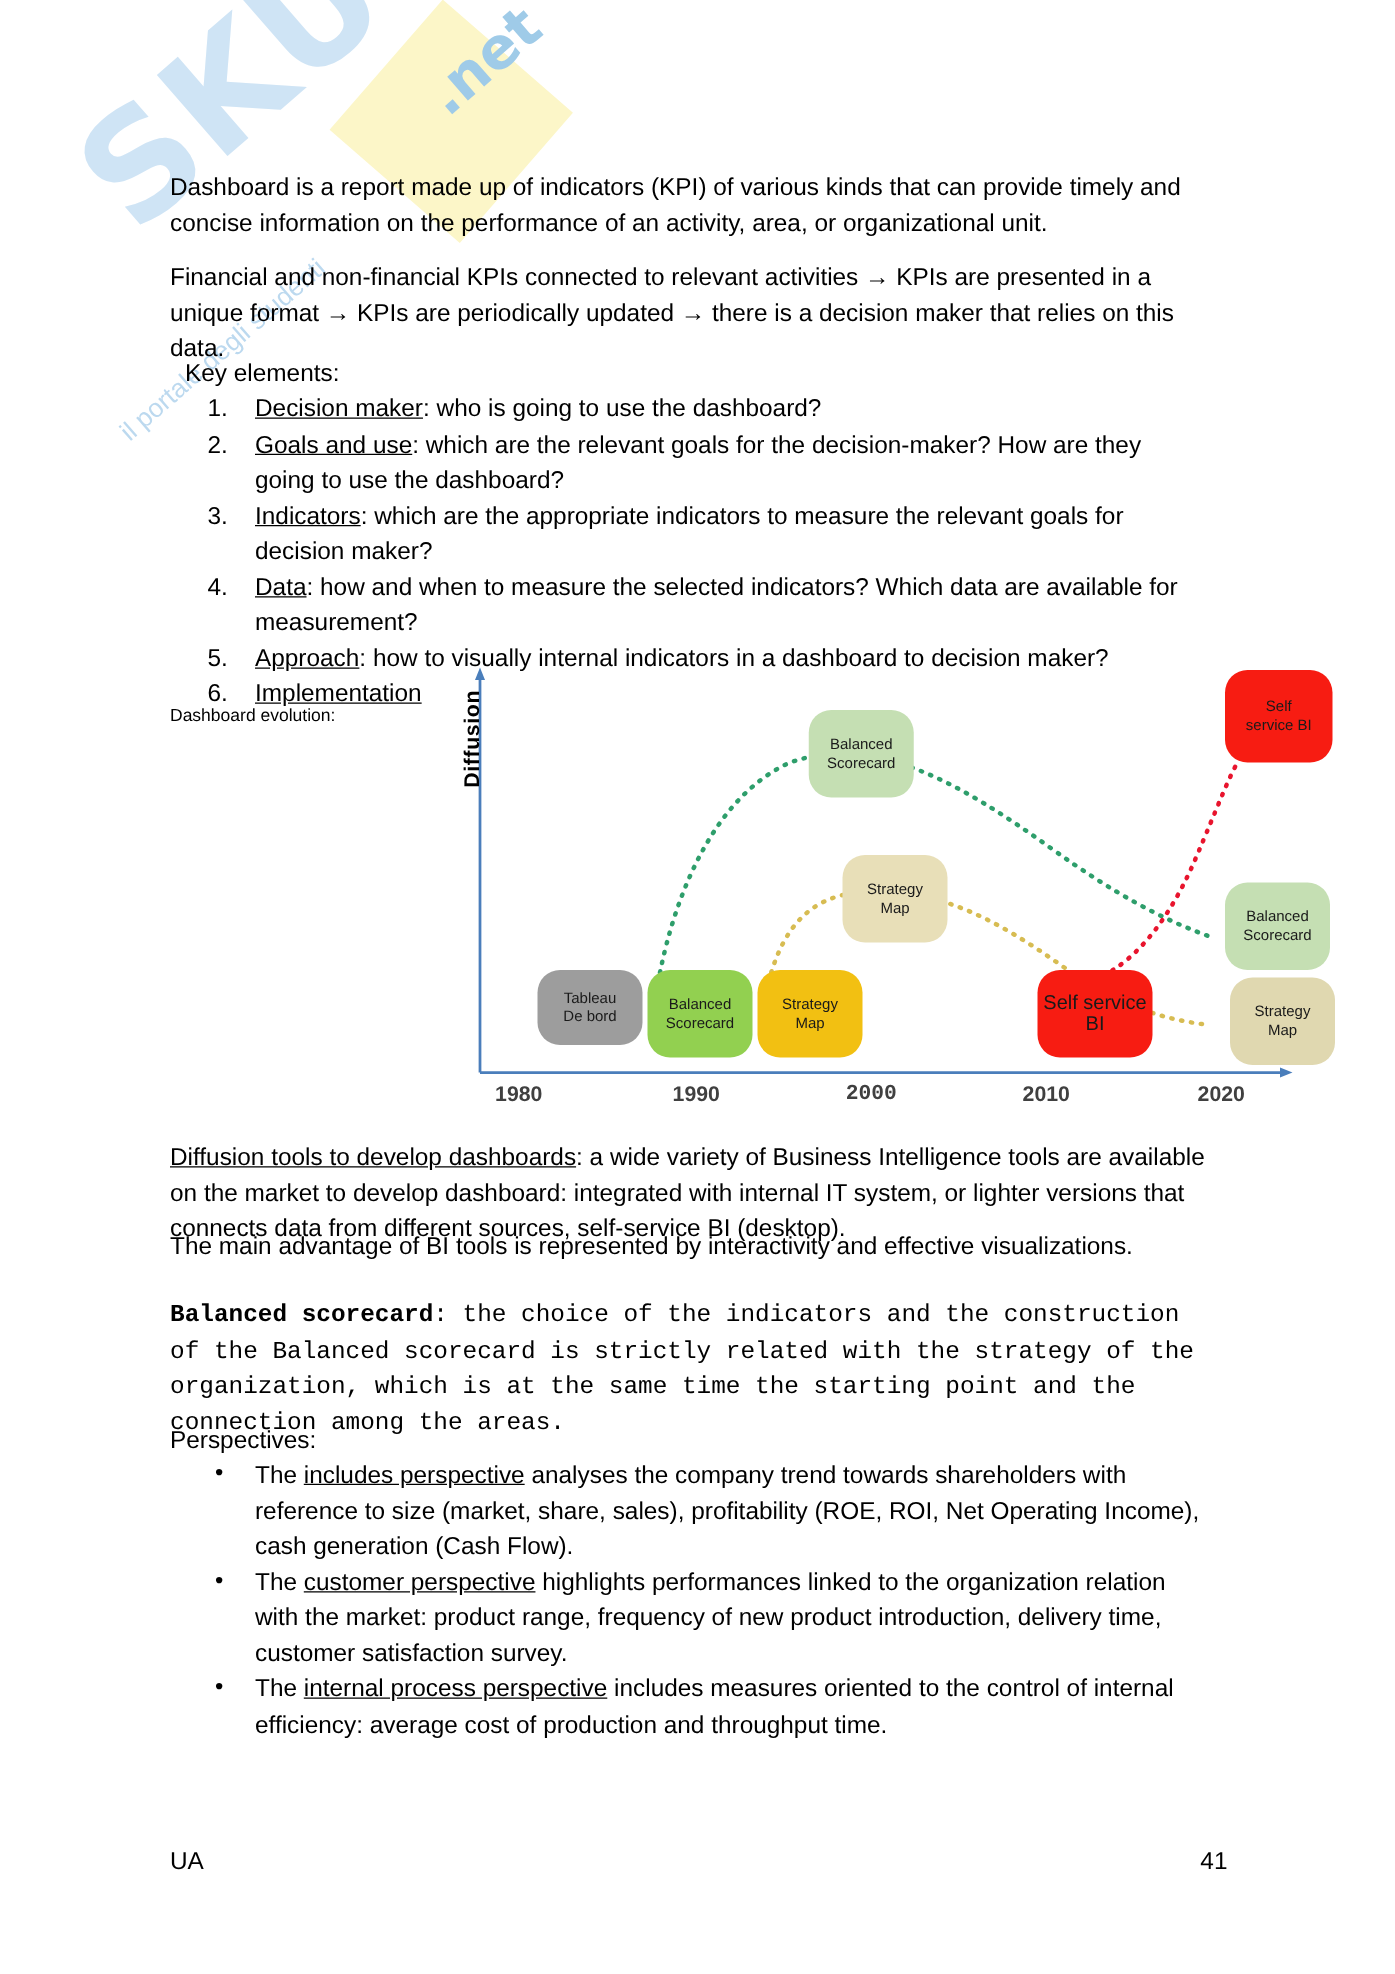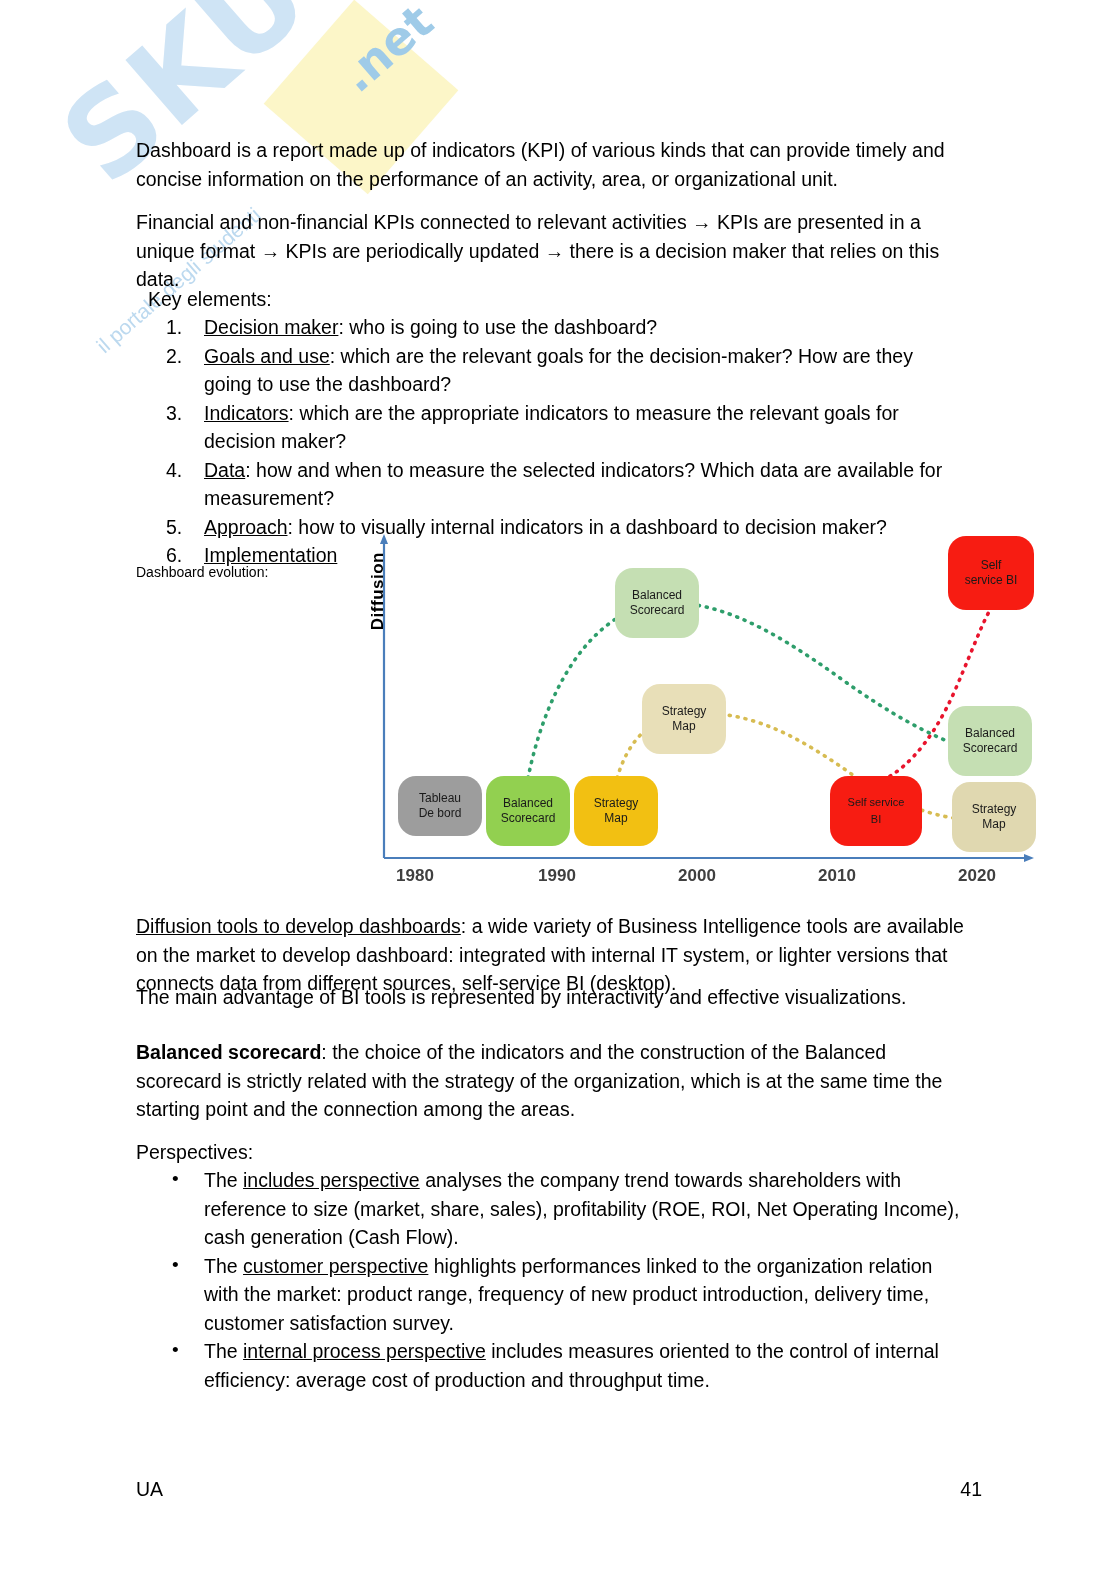--- a/index.html
+++ b/index.html
@@ -126,26 +126,26 @@
   }
   #chart svg { position: absolute; left: 0; top: 0; }
   .node {
     position: absolute;
     border-radius: 18px;
     display: flex;
     flex-direction: column;
     align-items: center;
     justify-content: center;
     text-align: center;
-    font-size: 11px;
+    font-size: 16px;
     line-height: 17px;
     color: #1a1a1a;
     box-sizing: border-box;
   }
-  .node.small { font-size: 12px; line-height: 15px; }
+  .node.small { font-size: 12px; line-height: 15px; margin-left: 32px; }
   .axis-label-y {
     position: absolute;
     left: -2px;
     top: 24px;
     font-size: 17px;
     font-weight: bold;
     color: #000;
     writing-mode: vertical-rl;
     transform: rotate(180deg);
     letter-spacing: 0.5px;
@@ -262,32 +262,32 @@
             <span>Scorecard</span>
           </div>
           <div class="node small" style="left: 582px; top: 254px; width: 84px; height: 70px; background: rgb(224, 216, 176);">
             <span>Strategy</span>
             <span>Map</span>
           </div>
         </div>
       <div id="chart-ticks">
           <div class="tick" style="left: 10px;">1980</div>
           <div class="tick" style="left: 152px;">1990</div>
-          <div class="tick" style="left: 292px;">2000</div>
+          <div class="tick" style="left: 292px; font-family: Liberation Mono, monospace;">2000</div>
           <div class="tick" style="left: 432px;">2010</div>
           <div class="tick" style="left: 572px;">2020</div>
         </div>
     </div>
 
     <div class="para" style="top:912px;">
       <span class="u">Diffusion tools to develop dashboards</span><span>: a wide variety of Business Intelligence tools are available on the market to develop dashboard: integrated with internal IT system, or lighter versions that connects data from different sources, self-service BI (desktop).</span>
     </div>
     <div class="para" style="top:983px;">The main advantage of BI tools is represented by interactivity and effective visualizations.</div>
 
-    <div class="para" style="top:1038px;">
+    <div class="para" style="top:1038px;font-family:Liberation Mono, monospace;">
       <span class="b">Balanced scorecard</span><span>: the choice of the indicators and the construction of the Balanced scorecard is strictly related with the strategy of the organization, which is at the same time the starting point and the connection among the areas.</span>
     </div>
 
     <div class="para" style="top:1138px;">Perspectives:</div>
 
     <div class="para" style="top:1166px;">
       <ul class="bullets" id="perspectives-list">
           <li><span class="marker">•</span><span>The </span><span class="u">includes perspective</span><span> analyses the company trend towards shareholders with reference to size (market, share, sales), profitability (ROE, ROI, Net Operating Income), cash generation (Cash Flow).</span></li>
           <li><span class="marker">•</span><span>The </span><span class="u">customer perspective</span><span> highlights performances linked to the organization relation with the market: product range, frequency of new product introduction, delivery time, customer satisfaction survey.</span></li>
           <li><span class="marker">•</span><span>The </span><span class="u">internal process perspective</span><span> includes measures oriented to the control of internal efficiency: average cost of production and throughput time.</span></li>

